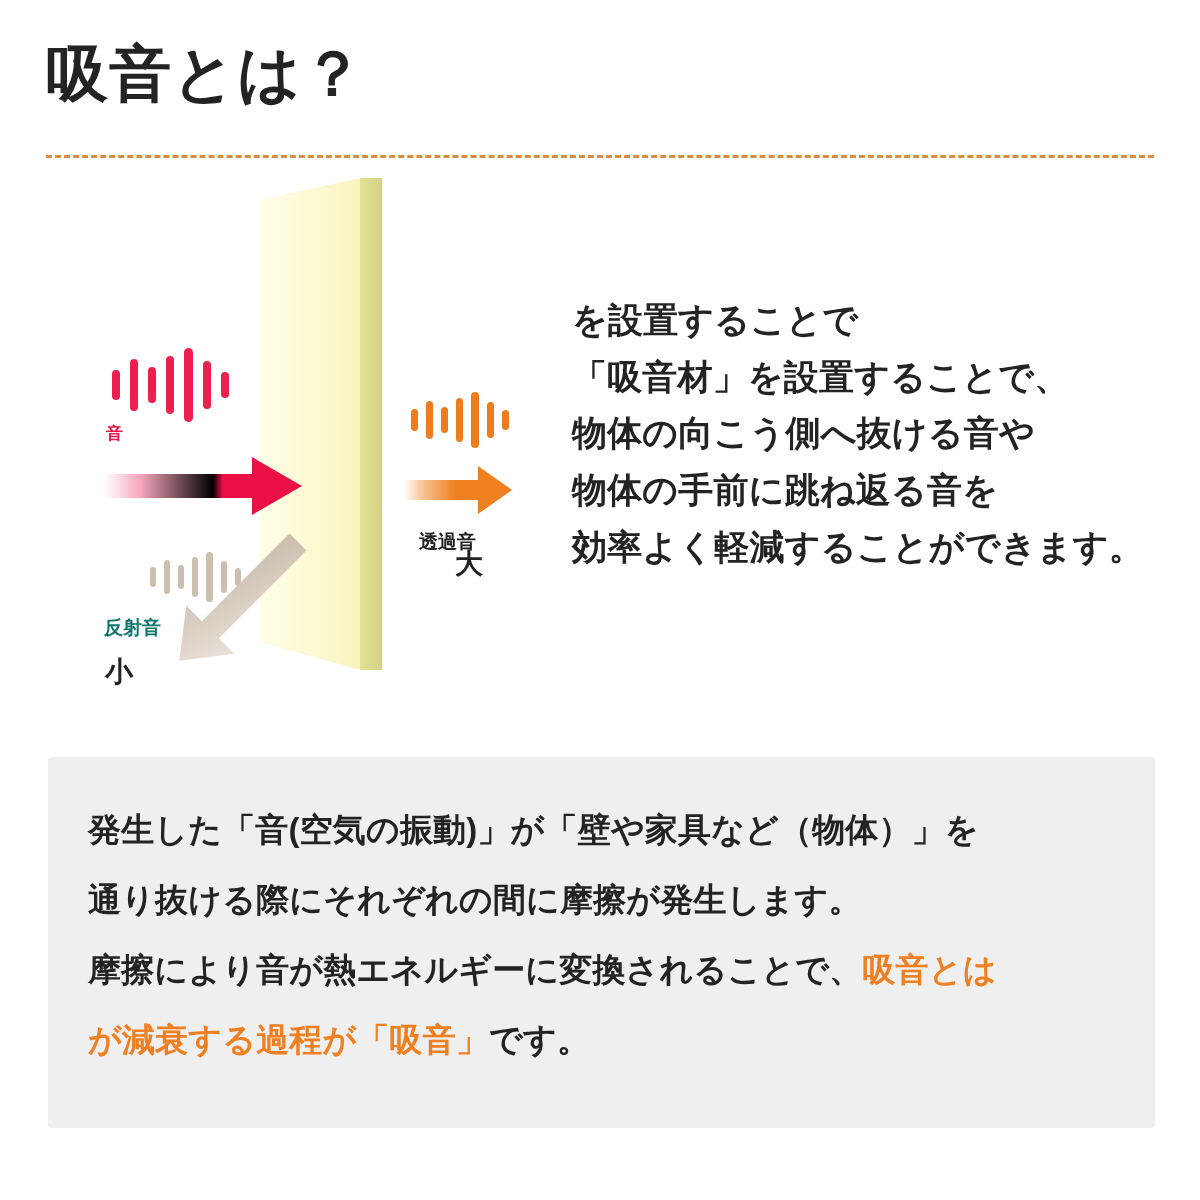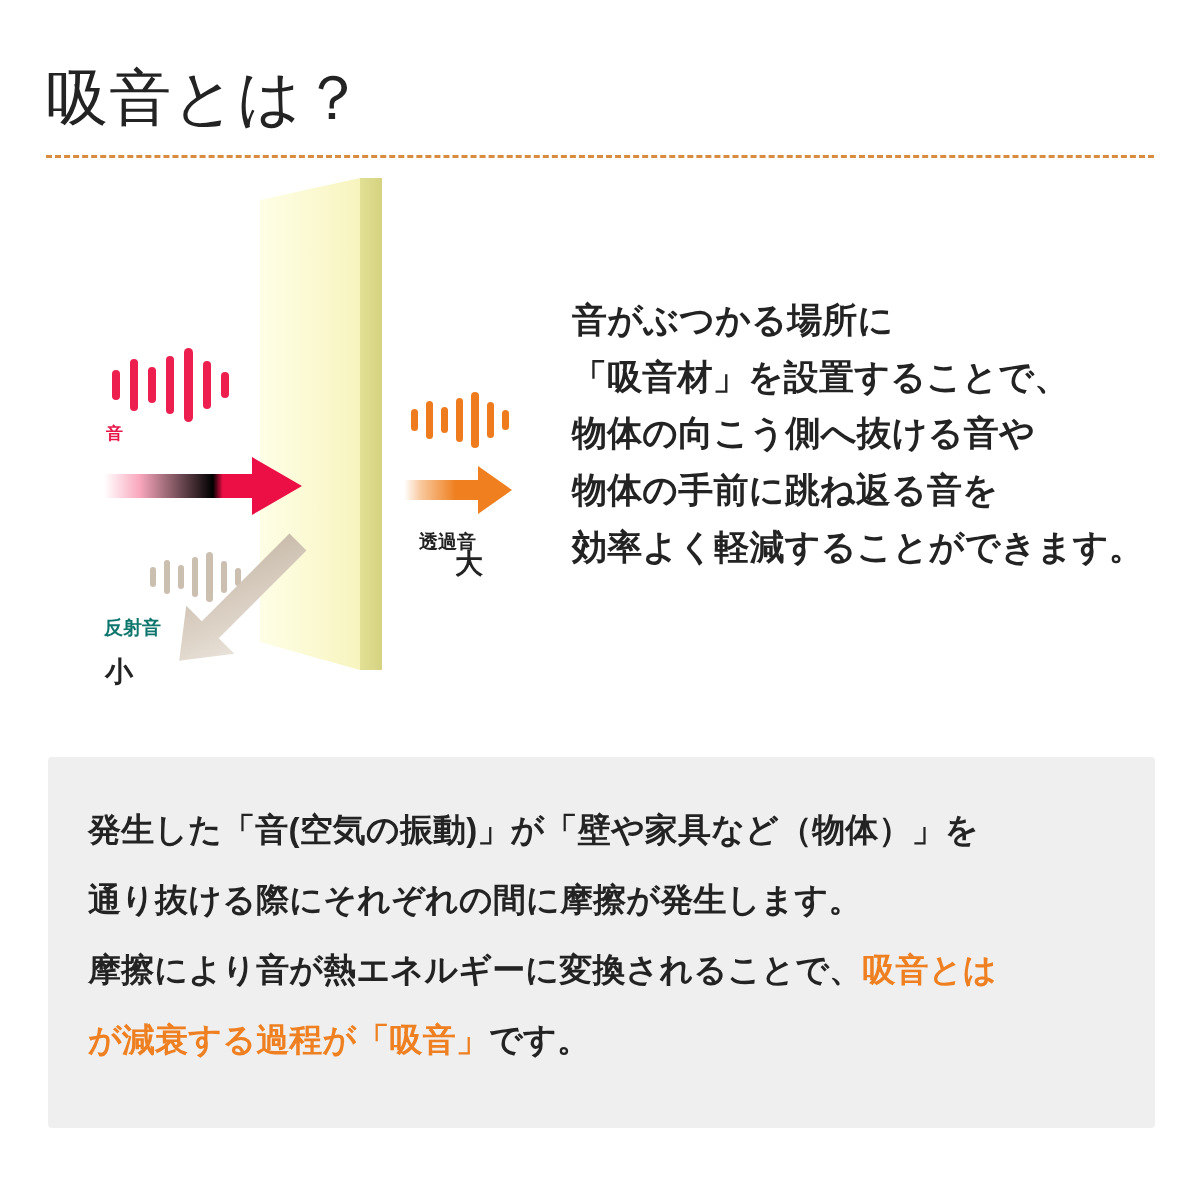--- a/index.html
+++ b/index.html
@@ -21,26 +21,25 @@
     inset: 0;
     background: #ffffff;
   }
 
   
   .title {
     position: absolute;
     left: 46px;
     top: 40px;
     font-size: 62px;
-    font-weight: 400;
+    font-weight: 700;
     letter-spacing: 0.02em;
     color: #232323;
     line-height: 1.1;
     white-space: nowrap;
-    margin-top: 24px;
   }
 
   .divider {
     position: absolute;
     left: 46px;
     top: 155px;
     width: 1108px;
     height: 0;
     border-top: 3px dashed #d98b3f;
   }
@@ -263,21 +262,21 @@
           <path d="M18,88 L142,88 L142,66 L186,100 L142,134 L142,112 L18,112 Z" fill="url(#grayArrow)"></path>
         </g>
       </svg>
     </div>
 
     <div class="lbl lbl-hansha">反射音</div>
     <div class="lbl lbl-sho">小</div>
   </div>
 
   <div class="right-text">
-    <div>音がぶつかる場所に</div>
+    <div>を設置することで</div>
     <div>「吸音材」を設置することで、</div>
     <div>物体の向こう側へ抜ける音や</div>
     <div>物体の手前に跳ね返る音を</div>
     <div>効率よく軽減することができます。</div>
   </div>
 
   <div class="card">
     <div class="card-body">
       <div class="line">
         <span>発生した「音(空気の振動)」が「壁や家具など（物体）」を</span>

